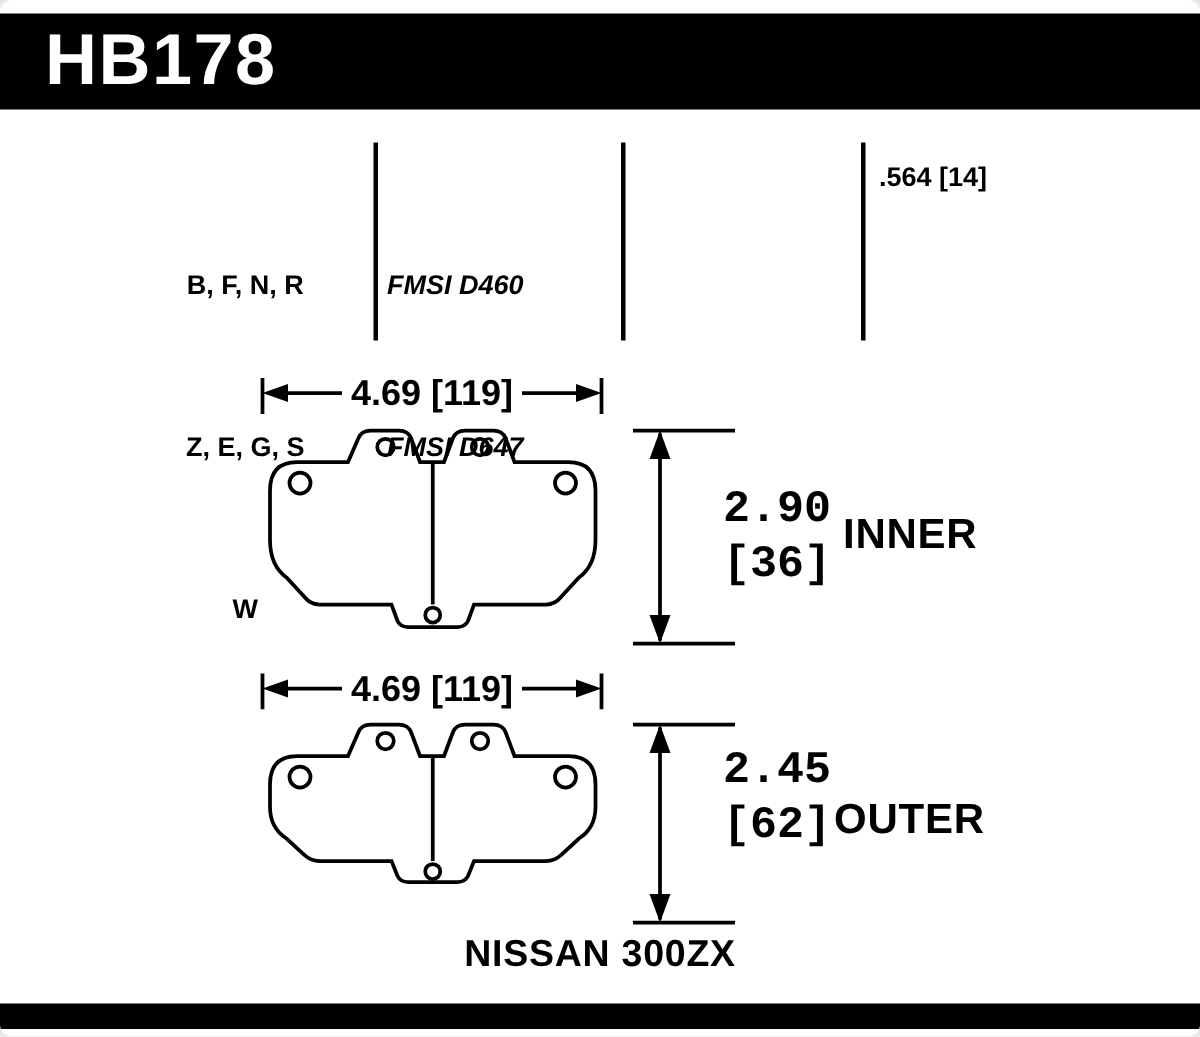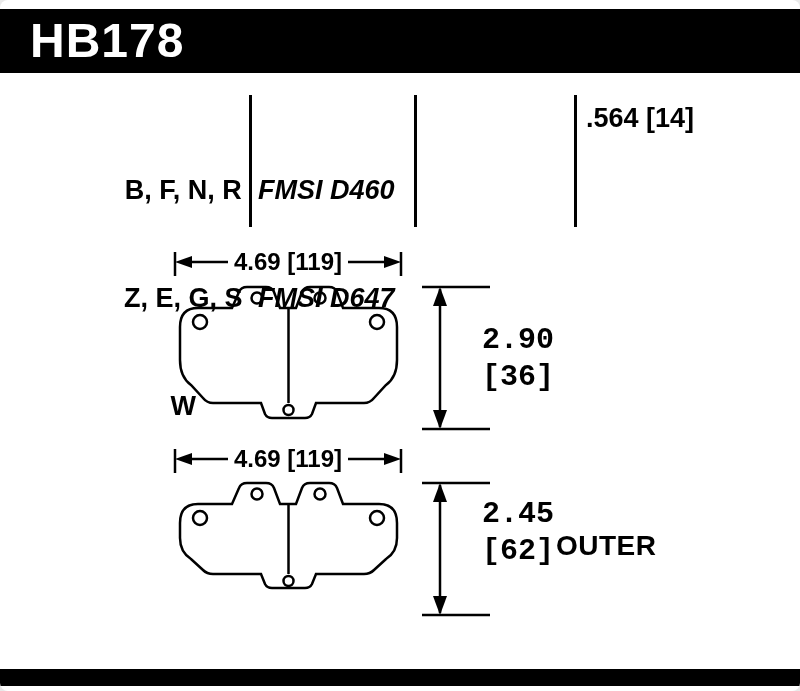--- a/index.html
+++ b/index.html
@@ -14,21 +14,21 @@
     font-weight:bold;
     color:#000;
   }
   .bar{position:absolute;left:0;width:800px;background:#000;}
   .top-bar{top:9px;height:64px;}
   .bottom-bar{top:669px;height:17px;}
   .part-number{
     position:absolute;left:30px;top:9px;height:51px;line-height:64px;
     color:#fff;font-size:48px;letter-spacing:1px;text-align:center;
   }
-  .spec-col{position:absolute;font-size:27px;line-height:36px;white-space:pre;}
+  .spec-col{position:absolute;font-size:18px;line-height:36px;white-space:pre;}
   .col-compounds{left:124px;top:100px;text-align:center;}
   .col-fmsi{left:258px;top:100px;font-style:italic;}
   .col-thickness{left:586px;top:100px;}
   .vline{position:absolute;width:3px;background:#000;top:95px;height:132px;}
   .vline-1{left:249px;}
   .vline-2{left:414px;}
   .vline-3{left:574px;}
   .dim-h{position:absolute;left:172px;width:232px;height:30px;}
   .pad-svg{position:absolute;left:176px;width:225px;}
   .pad-inner{top:282px;height:150px;}
@@ -97,20 +97,21 @@
     <line class="stroke" x1="2" y1="3" x2="70" y2="3"></line>
     <line class="stroke" x1="2" y1="145" x2="70" y2="145"></line>
     <line class="stroke" x1="20" y1="5" x2="20" y2="143"></line>
     <polygon class="fillb" points="20,3 13,22 27,22"></polygon>
     <polygon class="fillb" points="20,145 13,126 27,126"></polygon>
   </svg>
   <div class="height-text ht-inner">
     <div>2.90</div>
     <div>[36]</div>
   </div>
+  <div class="side-label label-inner">INNER</div>
 
   <svg class="dim-h" style="top:443px;" viewBox="0 0 232 30">
     <line class="stroke" x1="3" y1="6" x2="3" y2="30"></line>
     <polygon class="fillb" points="3,16 20,10 20,22"></polygon>
     <line class="stroke" x1="19" y1="16" x2="56" y2="16"></line>
     <text class="dim-text" x="116" y="24" text-anchor="middle">4.69 [119]</text>
     <line class="stroke" x1="176" y1="16" x2="213" y2="16"></line>
     <polygon class="fillb" points="229,16 212,10 212,22"></polygon>
     <line class="stroke" x1="229" y1="6" x2="229" y2="30"></line>
   </svg>
@@ -131,16 +132,17 @@
     <line class="stroke" x1="20" y1="5" x2="20" y2="133"></line>
     <polygon class="fillb" points="20,3 13,22 27,22"></polygon>
     <polygon class="fillb" points="20,135 13,116 27,116"></polygon>
   </svg>
   <div class="height-text ht-outer">
     <div>2.45</div>
     <div>[62]</div>
   </div>
   <div class="side-label label-outer">OUTER</div>
 
+  <div class="vehicle">NISSAN 300ZX</div>
 
   <div class="bar bottom-bar"></div>
 
 </div>
 
 </body></html>

